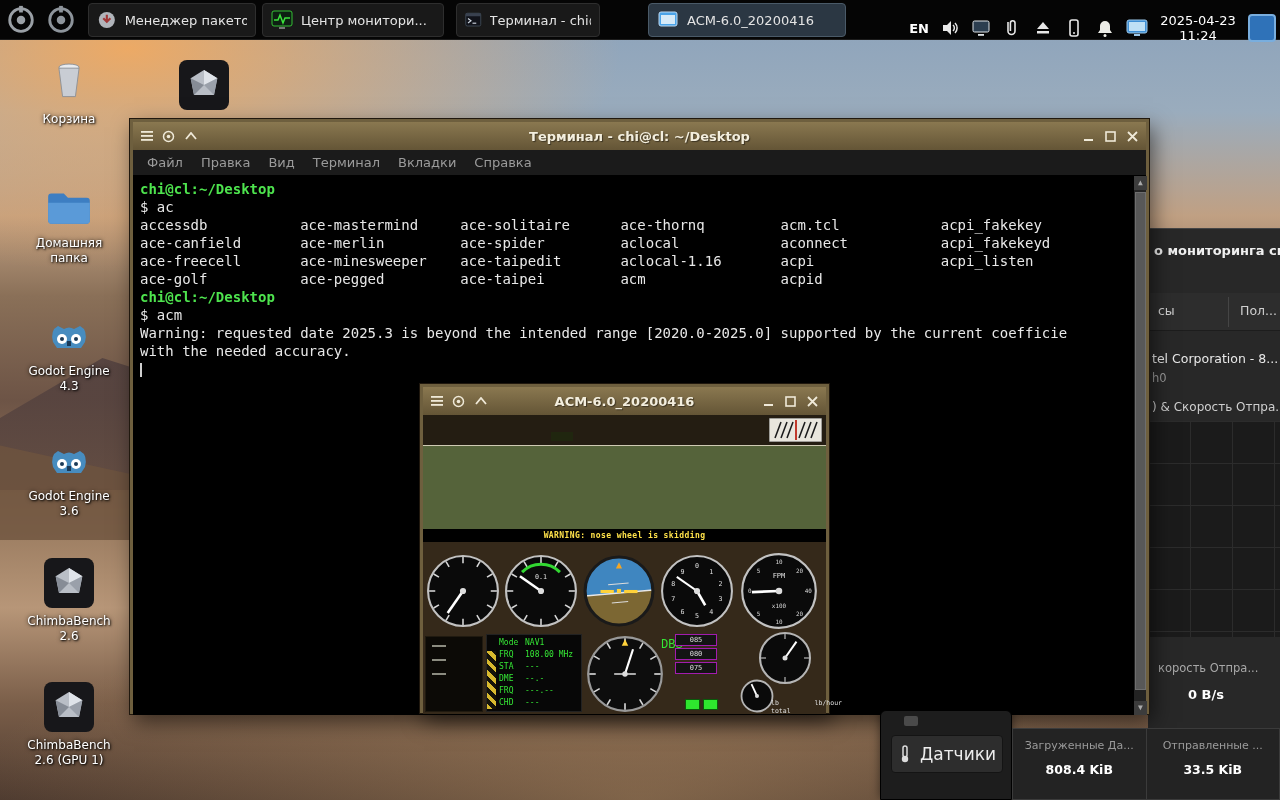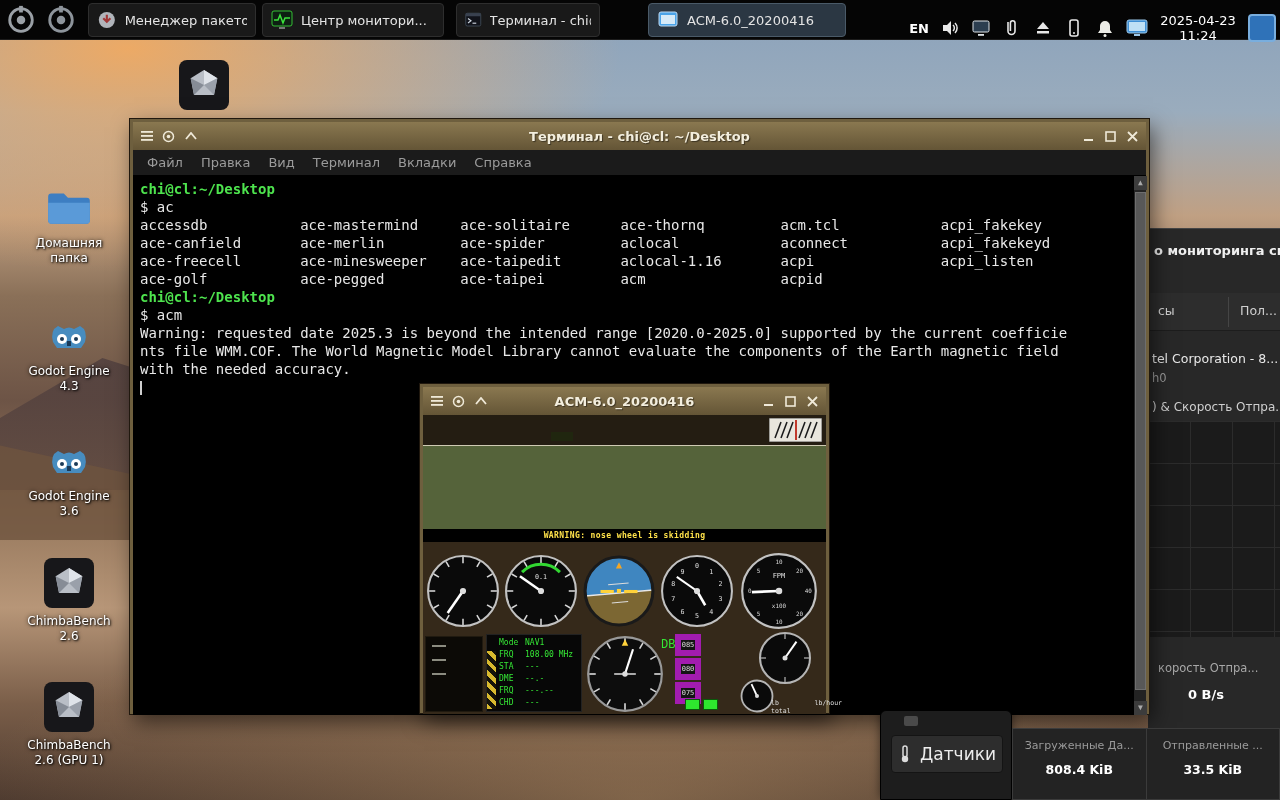--- a/index.html
+++ b/index.html
@@ -68,21 +68,21 @@
   .dialnum{font-size:6.5px;fill:#e0e0e0;text-anchor:middle;font-family:"DejaVu Sans Mono",monospace}
   .dialnum-s{font-size:5.5px;fill:#d8d8d8;text-anchor:middle;font-family:"DejaVu Sans Mono",monospace}
   .subpanel{position:absolute;left:2px;top:94px;width:58px;height:76px;background:#0c0a06;border:1px solid #201a10;padding:8px 6px;display:flex;flex-direction:column;gap:12px}
   .subdash{width:14px;height:2px;background:#8c8c80}
   .radio{position:absolute;left:63px;top:92px;width:96px;height:78px;background:#070707;border:1px solid #222;display:flex}
   .hazard{width:9px;margin-top:16px;height:58px;background:repeating-linear-gradient(45deg,#d8b92e 0 4px,#15130a 4px 8px)}
   .radio-rows{flex:1;padding:2px 0 0 3px;font-family:"DejaVu Sans Mono",monospace;font-size:8px;color:#35e635;line-height:12px}
   .radio-row{display:flex;white-space:nowrap}
   .radio-row .rl{width:26px}
   .htape{position:absolute;left:252px;top:92px;display:flex;flex-direction:column;gap:2px}
-  .htape div{width:26px;background:#141414;border:6px solid #a21caf;color:#ddd;font-size:7px;font-family:"DejaVu Sans Mono",monospace;text-align:center;padding:1px 0}
+  .htape div{width:42px;background:#141414;border:1px solid #a21caf;color:#ddd;font-size:7px;font-family:"DejaVu Sans Mono",monospace;text-align:center;padding:1px 0}
   .dbs{position:absolute;left:238px;top:96px;font-size:12px;color:#35e635;font-family:Liberation Mono, monospace}
   .lamp{position:absolute;width:15px;height:11px;background:#2ee62e;border:1px solid #0a5a0a}
   .flabels{position:absolute;left:348px;top:157px;display:flex;gap:24px;font-size:6.5px;color:#ddd;font-family:"DejaVu Sans Mono",monospace}
 
   
   .monwin{position:absolute;left:1148px;top:228px;width:132px;height:572px;background:#282828;z-index:0;border-top:1px solid #454545}
   .mw-title{position:absolute;left:6px;top:14px;font-size:13px;font-weight:600;color:#efefef;white-space:nowrap}
   .mw-tabs{position:absolute;left:0;top:64px;width:132px;height:38px;border-bottom:1px solid #1d1d1d;background:#2d2d2d}
   .mw-tab{position:absolute;top:10px;font-size:12.5px;color:#d0d0d0;cursor:pointer;white-space:nowrap}
   .mw-tabdiv{position:absolute;left:80px;top:4px;width:1px;height:30px;background:#454545}
@@ -129,20 +129,30 @@
   </defs>
 </svg>
 
 <div id="root">
 
   <div class="wallpaper">
     <div class="mtn m1"></div>
     <div class="mtn m2"></div>
   </div>
 
+  <div class="dicon" style="left:23px;top:56px">
+    <svg width="44" height="50" viewBox="0 0 48 48">
+        <ellipse cx="24" cy="9" rx="11" ry="3.5" fill="#e8ebef" stroke="#8b8f96"></ellipse>
+        <path d="M13 10 h22 l-4 31 h-14 z" fill="#c9cdd4" stroke="#8b8f96"></path>
+      </svg>
+    <div class="dlabel">
+        <div>Корзина</div>
+        <div></div>
+      </div>
+  </div>
 
   <div class="dicon" style="left:23px;top:184px">
     <svg width="50" height="46" viewBox="0 0 48 44">
         <path d="M4 12 q0-3 3-3 h12 l4 4 h18 q3 0 3 3 v19 q0 3-3 3 H7 q-3 0-3-3 z" fill="#3d7ec2"></path>
         <path d="M4 18 h40 v17 q0 3-3 3 H7 q-3 0-3-3 z" fill="#5a9ad8"></path>
       </svg>
     <div class="dlabel">
         <div>Домашняя</div>
         <div>папка</div>
       </div>
@@ -286,21 +296,20 @@
     <div class="term">
       <div class="tline"><span class="prompt">chi@cl:~/Desktop</span></div>
       <div class="tline">$ ac</div>
       <div class="tline">accessdb           ace-mastermind     ace-solitaire      ace-thornq         acm.tcl            acpi_fakekey</div>
       <div class="tline">ace-canfield       ace-merlin         ace-spider         aclocal            aconnect           acpi_fakekeyd</div>
       <div class="tline">ace-freecell       ace-minesweeper    ace-taipedit       aclocal-1.16       acpi               acpi_listen</div>
       <div class="tline">ace-golf           ace-pegged         ace-taipei         acm                acpid</div>
       <div class="tline"><span class="prompt">chi@cl:~/Desktop</span></div>
       <div class="tline">$ acm</div>
       <div class="tline">Warning: requested date 2025.3 is beyond the intended range [2020.0-2025.0] supported by the current coefficie</div>
-      <div class="tline">nts file WMM.COF. The World Magnetic Model Library cannot evaluate the components of the Earth magnetic field</div>
       <div class="tline">with the needed accuracy.</div>
       <div class="tline"><span class="cursor"></span></div>
       <div class="scrollbar">
         <div class="sb-arrow" style="top:0">▲</div>
         <div class="sb-thumb"></div>
         <div class="sb-arrow" style="bottom:0">▼</div>
       </div>
     </div>
   </div>
 

